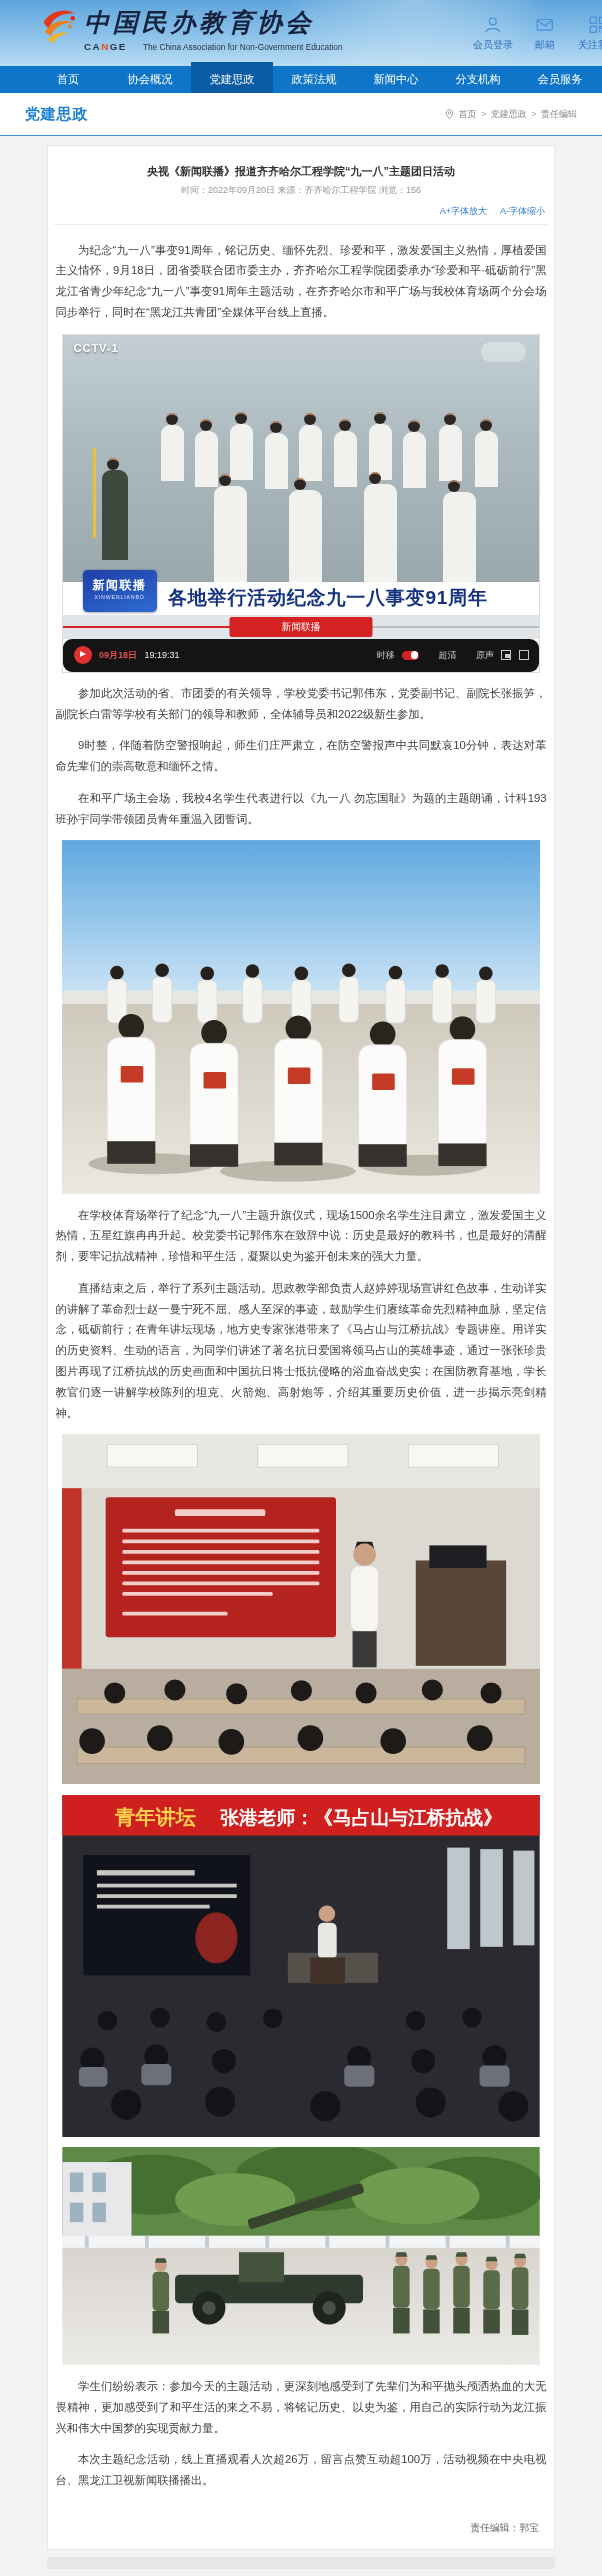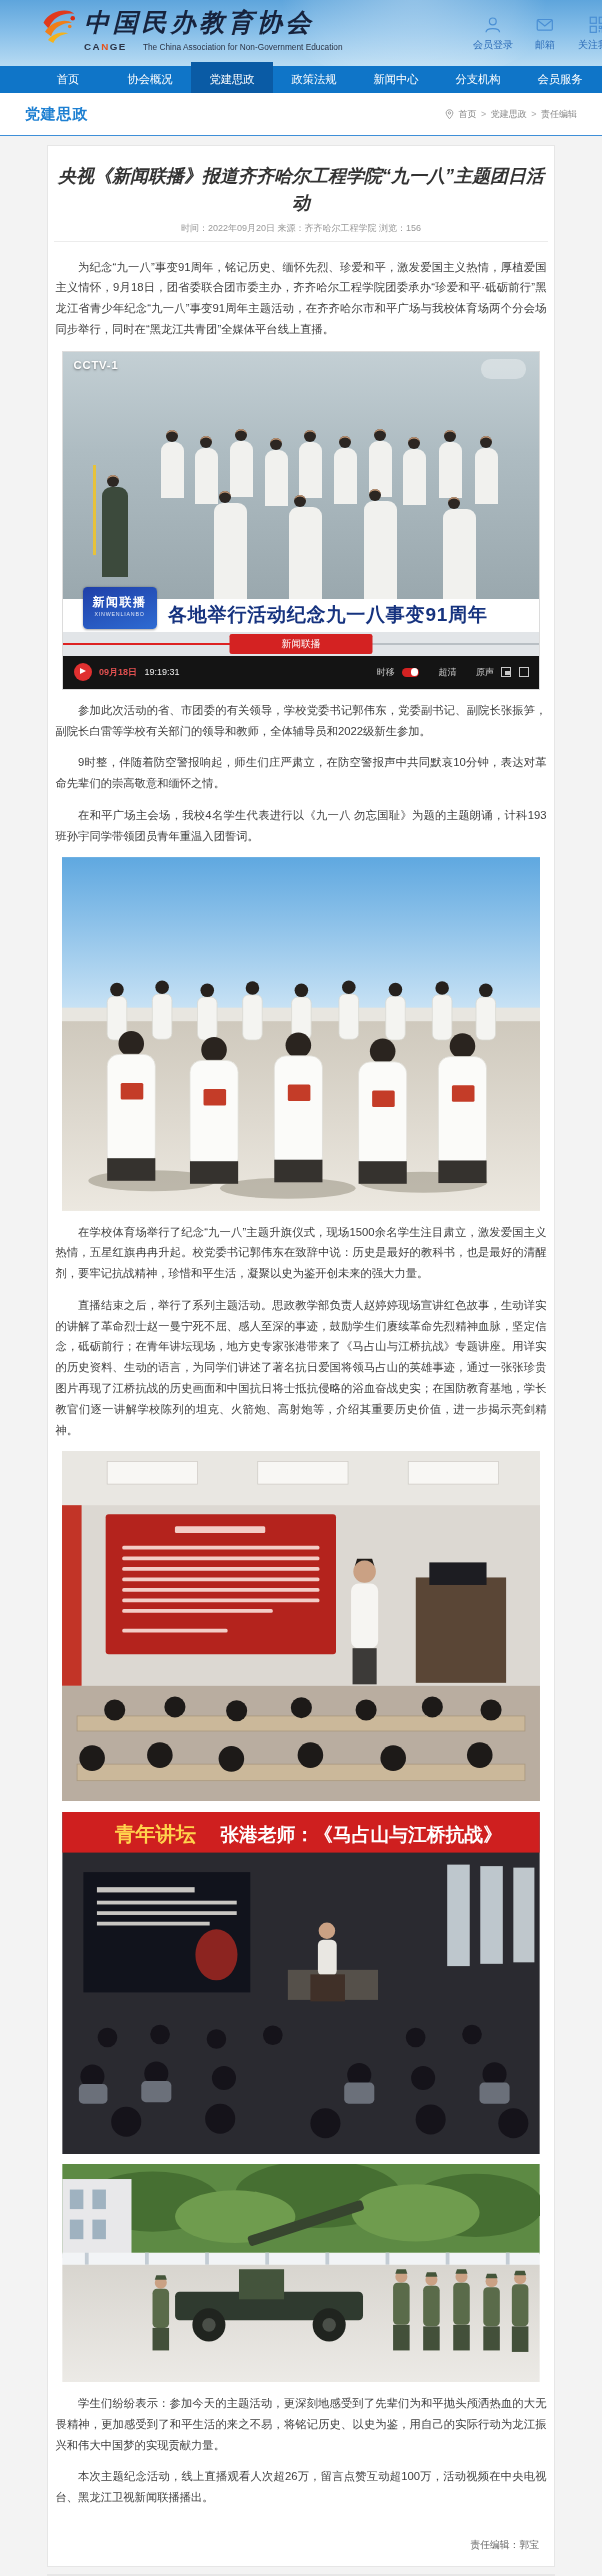--- a/index.html
+++ b/index.html
@@ -48,21 +48,21 @@
   }
   .section-title { color:#1e80d2; font-size:15px; font-weight:bold; letter-spacing:0.8px; }
   .breadcrumb { display:flex; align-items:center; gap:4.5px; font-size:9px; color:#888; }
   .breadcrumb svg { width:9px; height:10.5px; }
   .crumb { cursor:pointer; }
   .sep { color:#aaa; }
   
   .main { padding:9px 47px 0; background:#f3f3f3; }
   .card { background:#fff; border:0.8px solid #e6e6e6; padding:0 6px; }
   .article-head { border-bottom:0.8px solid #ececec; padding:16.6px 3px 6px; }
-  .a-title { text-align:center; font-size:18px; font-weight:bold; color:#333; line-height:1.5;font-style:italic; }
+  .a-title { text-align:center; font-size:11px; font-weight:bold; color:#333; line-height:1.5; }
   .a-meta { text-align:center; font-size:9px; color:#999; margin-top:5px; }
   .font-ctrl { text-align:right; font-size:9px; color:#2f80cc; margin-top:7.5px; }
   .font-ctrl span { cursor:pointer; margin-left:10.5px; }
   .article-body { padding:4.5px 1.5px 0; }
   .para {
     font-size:11.3px; line-height:1.85; color:#3e3e3e; text-align:justify;
     text-indent:2em; margin:10.5px 0;
   }
   .figure { width:478px; margin:10.5px auto; display:block; }
   
@@ -87,21 +87,21 @@
   .v-logo .l2 { font-size:5.3px; letter-spacing:0.8px; opacity:.85; }
   .v-banner .btxt { margin-left:105px; color:#16337f; font-weight:900; font-size:19px;
     letter-spacing:0.8px; white-space:nowrap; }
   .v-timeline { height:24px; background:#e2e5e8; position:relative; }
   .v-timeline .line { position:absolute; left:0; top:11.3px; height:2.3px; width:100%;
     background:linear-gradient(90deg,#d22 0 55%,#b9bfc4 55%); }
   .v-pill { position:absolute; left:50%; top:2.3px; transform:translateX(-50%);
     width:143px; height:19.6px; background:#d42222; color:#fff; font-size:9.8px;
     text-align:center; line-height:19.6px; border-radius:2.3px; cursor:pointer; }
   .v-controls { height:33px; background:#141414; display:flex; align-items:center;
-    padding:0 10.5px; gap:7.5px; }
+    padding:0 10.5px; gap:7.5px;border-radius:9px; }
   .v-play { width:18px; height:18px; border-radius:50%; background:#e03030; position:relative; cursor:pointer; }
   .v-play::before { content:""; position:absolute; left:6.8px; top:5.3px;
     border-left:6px solid #fff; border-top:3.8px solid transparent; border-bottom:3.8px solid transparent; }
   .v-date { color:#e05050; font-size:9px; font-weight:bold; }
   .v-time { color:#eee; font-size:9px; }
   .v-spacer { flex:1; }
   .v-lab { color:#c9c9c9; font-size:9px;padding-left:12px; }
   .v-toggle { width:16.6px; height:9px; border-radius:4.5px; background:#d42222; position:relative; cursor:pointer; }
   .v-toggle::after { content:""; position:absolute; right:0.8px; top:0.8px; width:7.5px; height:7.5px;
     border-radius:50%; background:#fff; }
@@ -182,20 +182,24 @@
     <span class="crumb">责任编辑</span>
   </div>
 </div>
 
 <div class="main">
   <div class="card">
 
     <div class="article-head">
       <div class="a-title">央视《新闻联播》报道齐齐哈尔工程学院“九一八”主题团日活动</div>
       <div class="a-meta">时间：2022年09月20日 来源：齐齐哈尔工程学院 浏览：156</div>
+      <div class="font-ctrl">
+        <span>A+字体放大</span>
+        <span>A-字体缩小</span>
+      </div>
     </div>
 
     <div class="article-body">
 
       <p class="para">为纪念“九一八”事变91周年，铭记历史、缅怀先烈、珍爱和平，激发爱国主义热情，厚植爱国主义情怀，9月18日，团省委联合团市委主办，齐齐哈尔工程学院团委承办“珍爱和平·砥砺前行”黑龙江省青少年纪念“九一八”事变91周年主题活动，在齐齐哈尔市和平广场与我校体育场两个分会场同步举行，同时在“黑龙江共青团”全媒体平台线上直播。</p>
 
       <div class="video">
         <div class="v-photo">
           <div class="fig-pole" style="left:30px;top:113px"></div>
           <div class="fig-p dark" style="left:39px;top:135px;height:90px;width:25.6px"></div>

